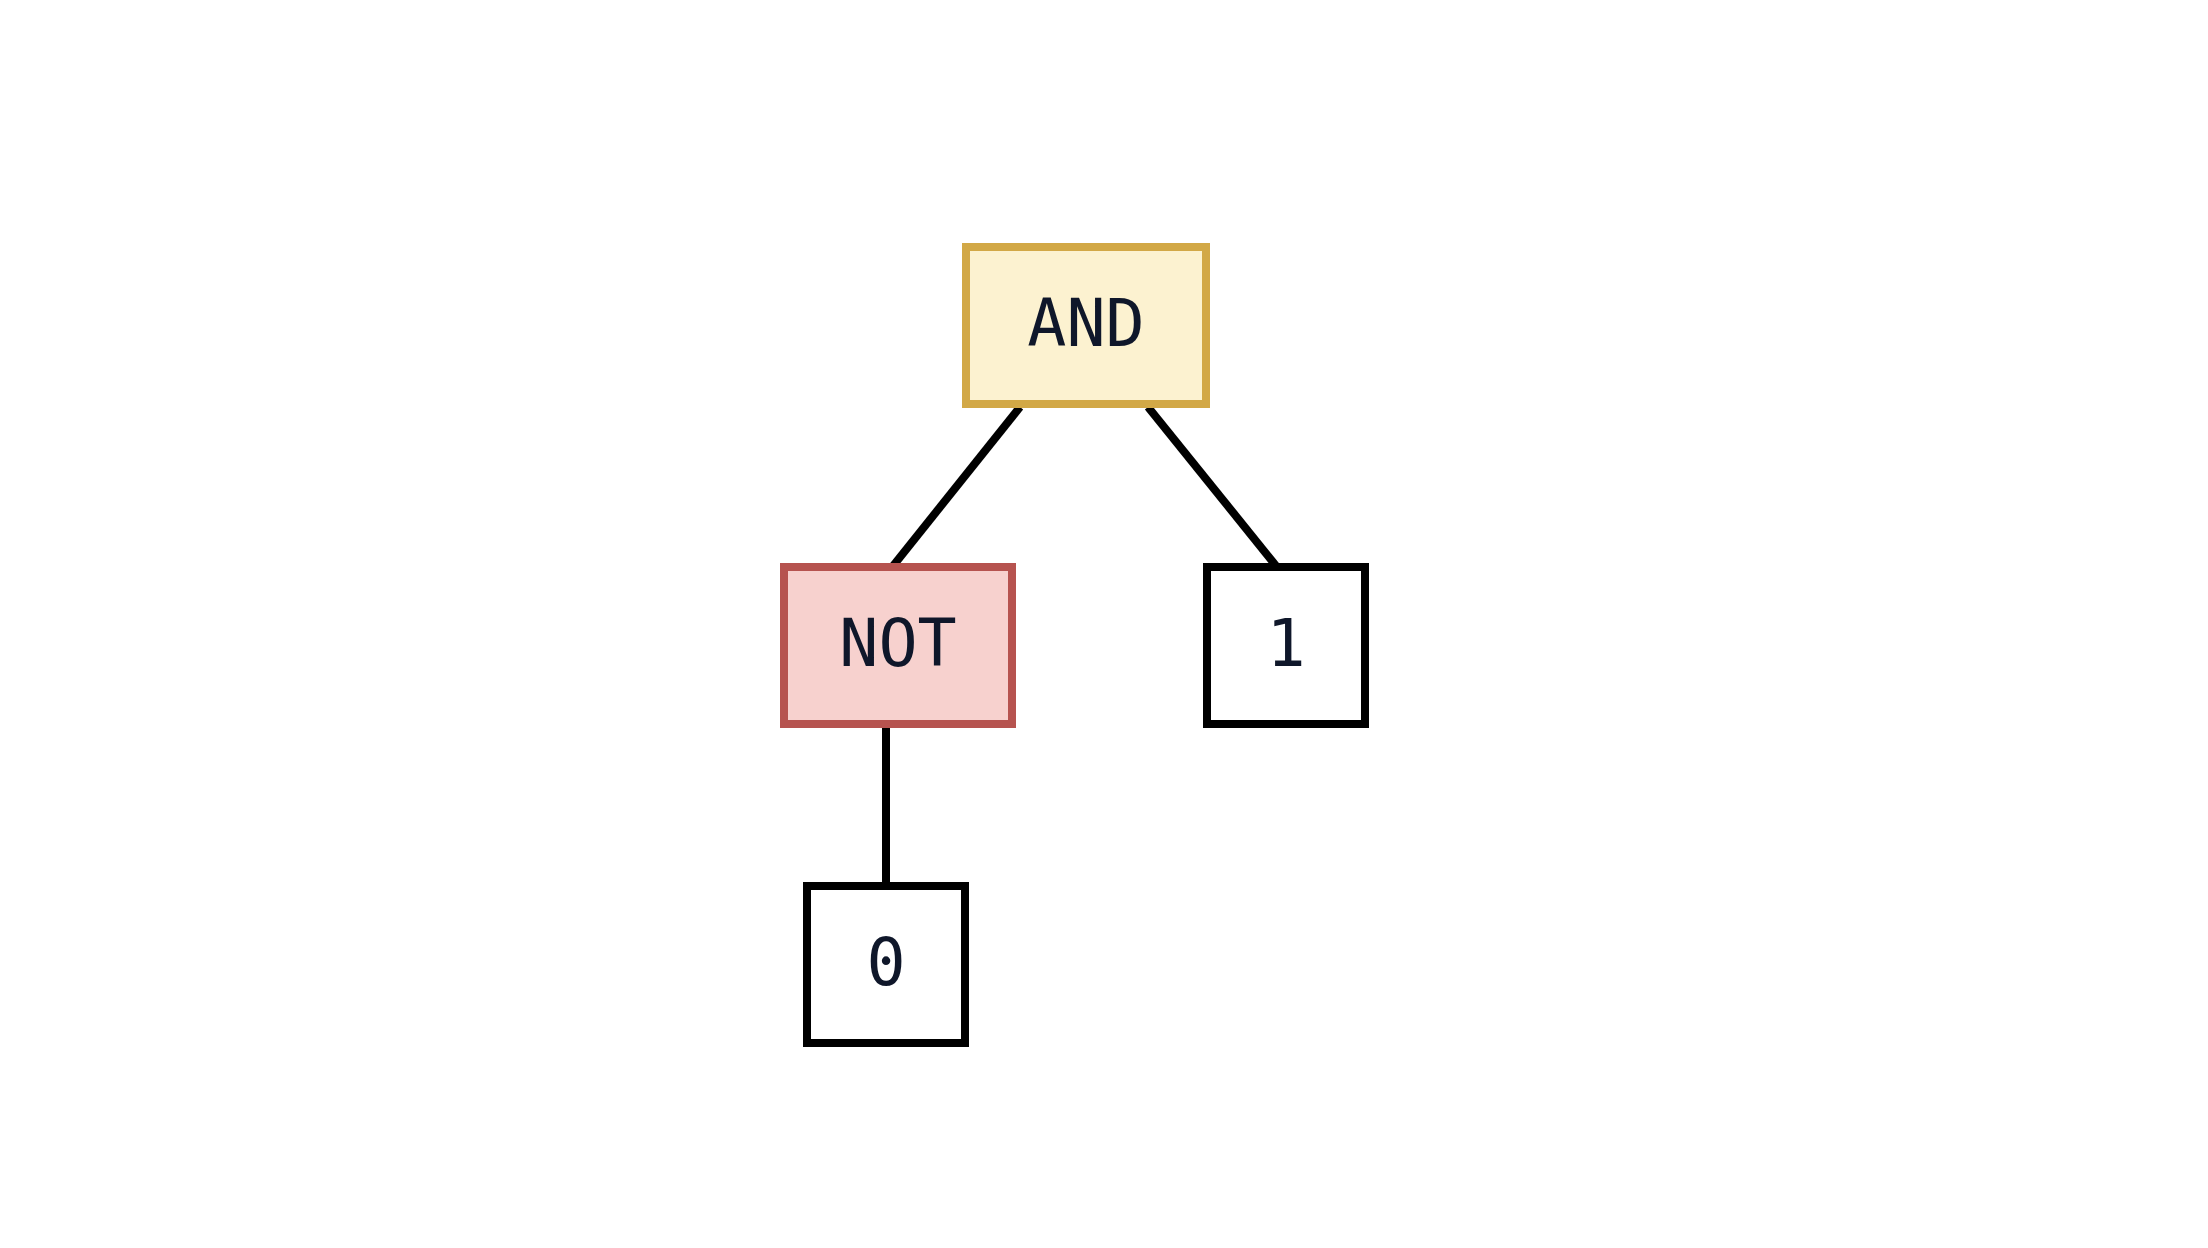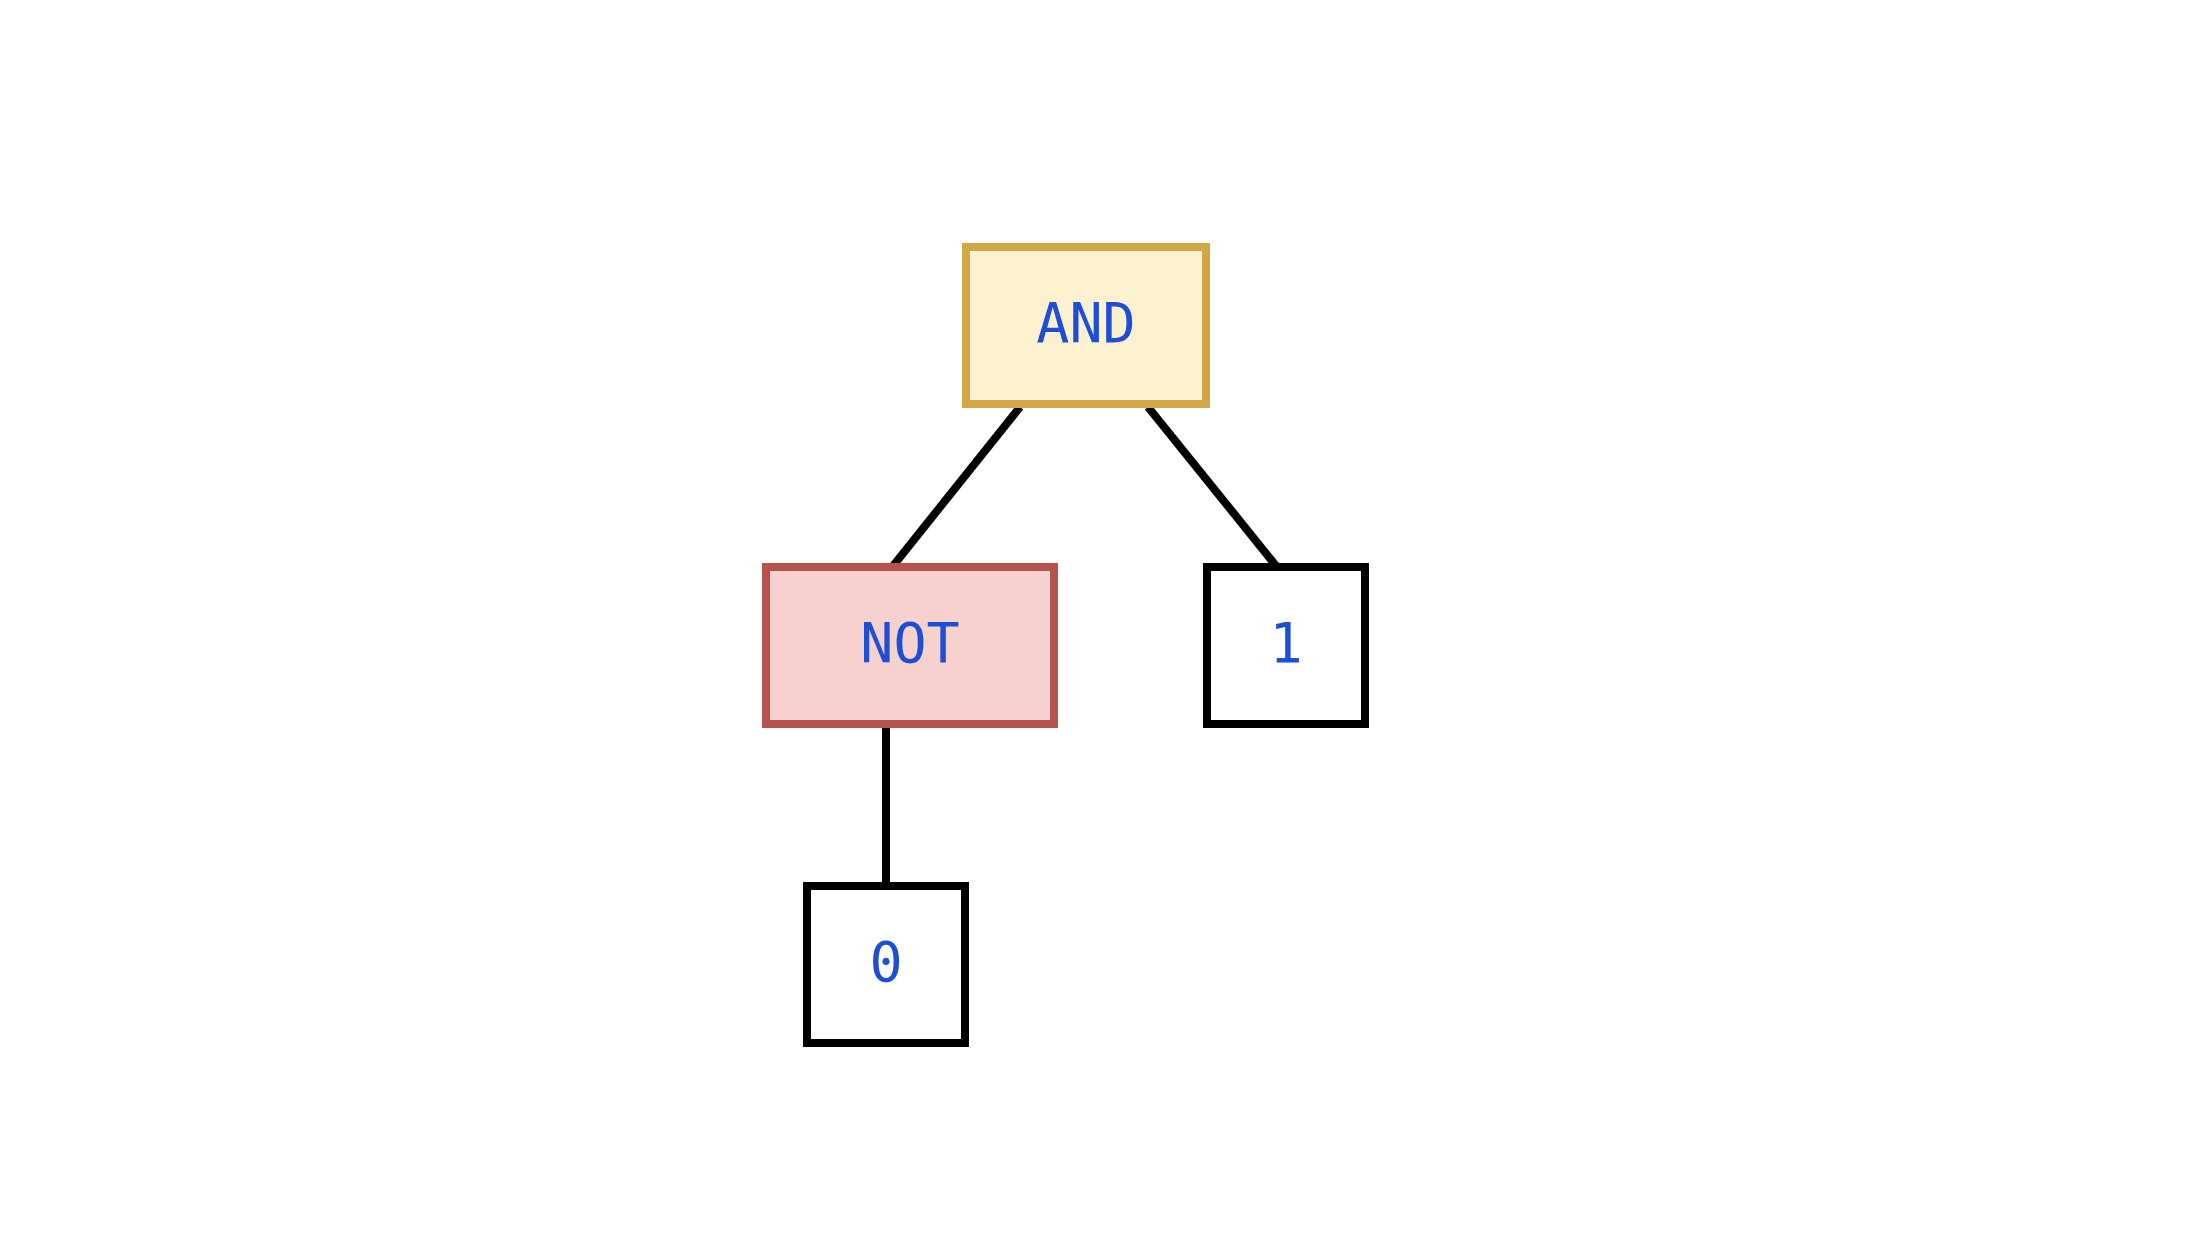--- a/index.html
+++ b/index.html
@@ -24,28 +24,28 @@
   .node {
     position: absolute;
     box-sizing: border-box;
     border: 8px solid #000000;
     background: #ffffff;
     display: flex;
     align-items: center;
     justify-content: center;
   }
   .node .label {
-    font-size: 55px;
+    font-size: 65px;
     line-height: 1;
-    color: #1d4ed8;
+    color: #0f172a;
     letter-spacing: 0px;
     transform: translateY(-2px);
   }
   .node-and  { left: 962px;  top: 243px; width: 248px; height: 165px; }
-  .node-not  { left: 762px;  top: 563px; width: 296px; height: 165px; }
+  .node-not  { left: 780px;  top: 563px; width: 236px; height: 165px; }
   .node-one  { left: 1203px; top: 563px; width: 166px; height: 165px; }
   .node-zero { left: 803px;  top: 882px; width: 166px; height: 165px; }
 </style>
 </head>
 <body>
 
 <div class="canvas">
 
   <svg class="edges" viewBox="0 0 2208 1248" xmlns="http://www.w3.org/2000/svg">
     <line class="edge" x1="1020" y1="407" x2="893" y2="566" style="stroke: rgb(0, 0, 0);"></line>

